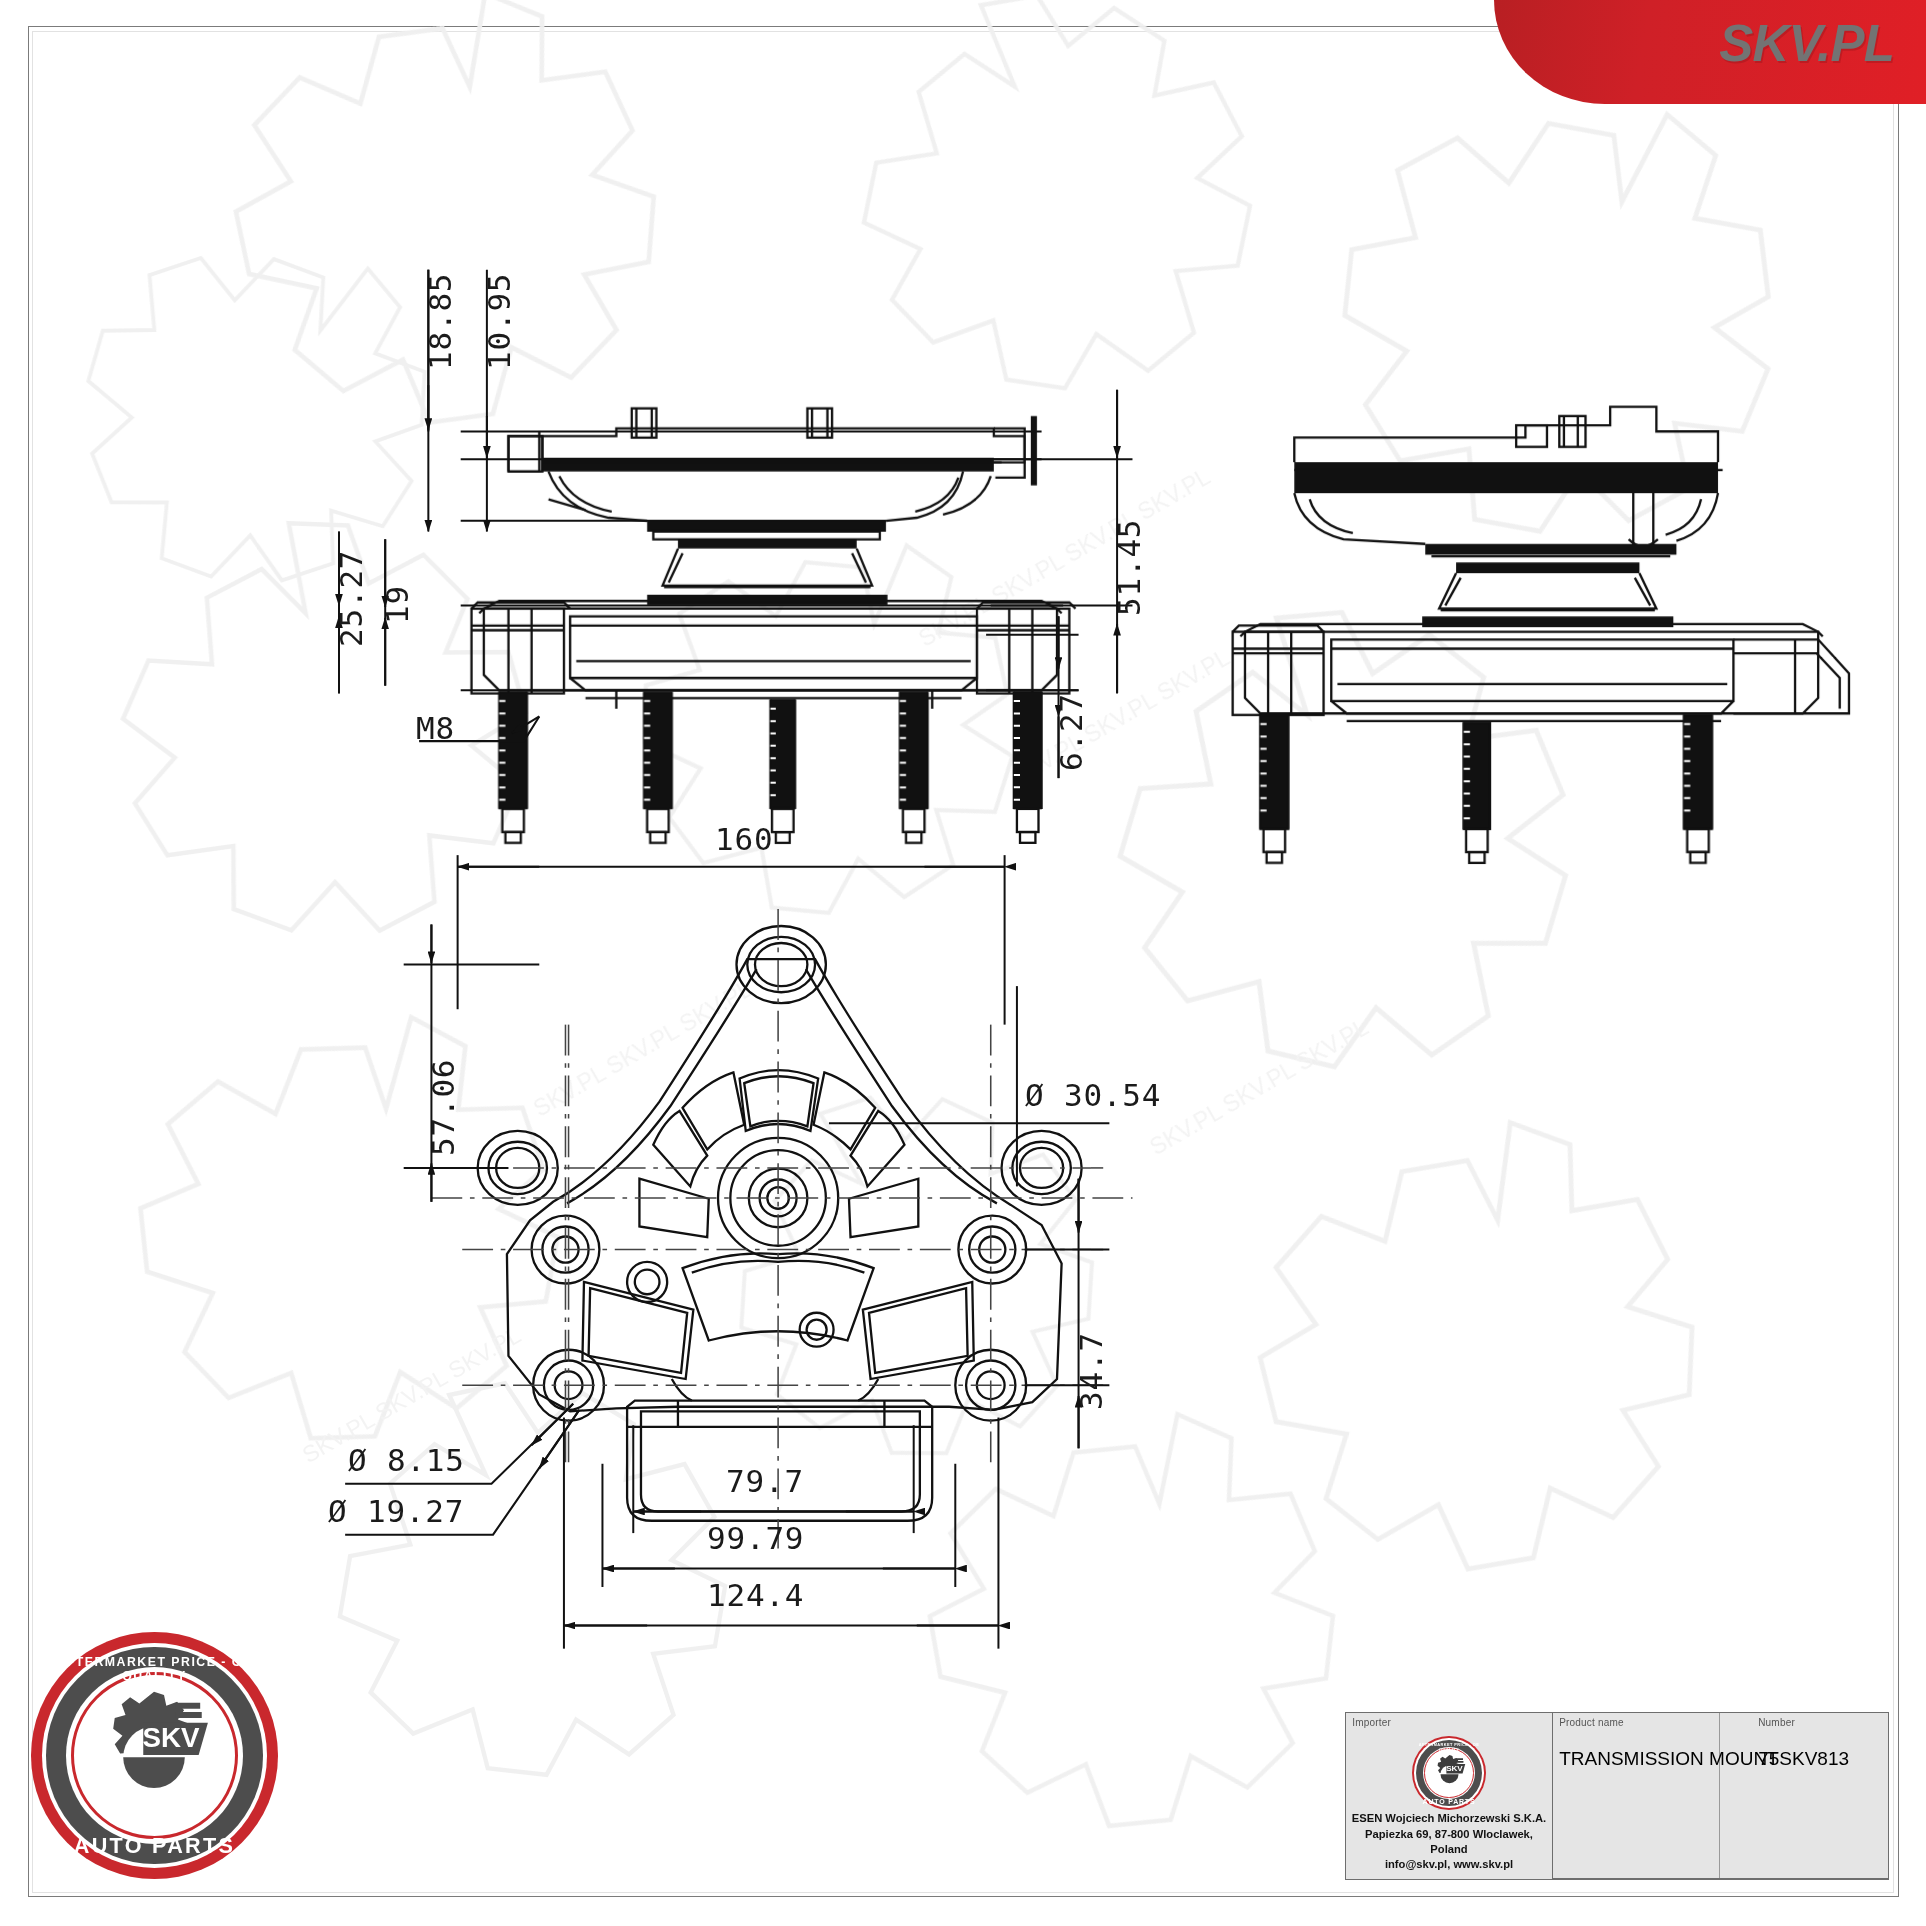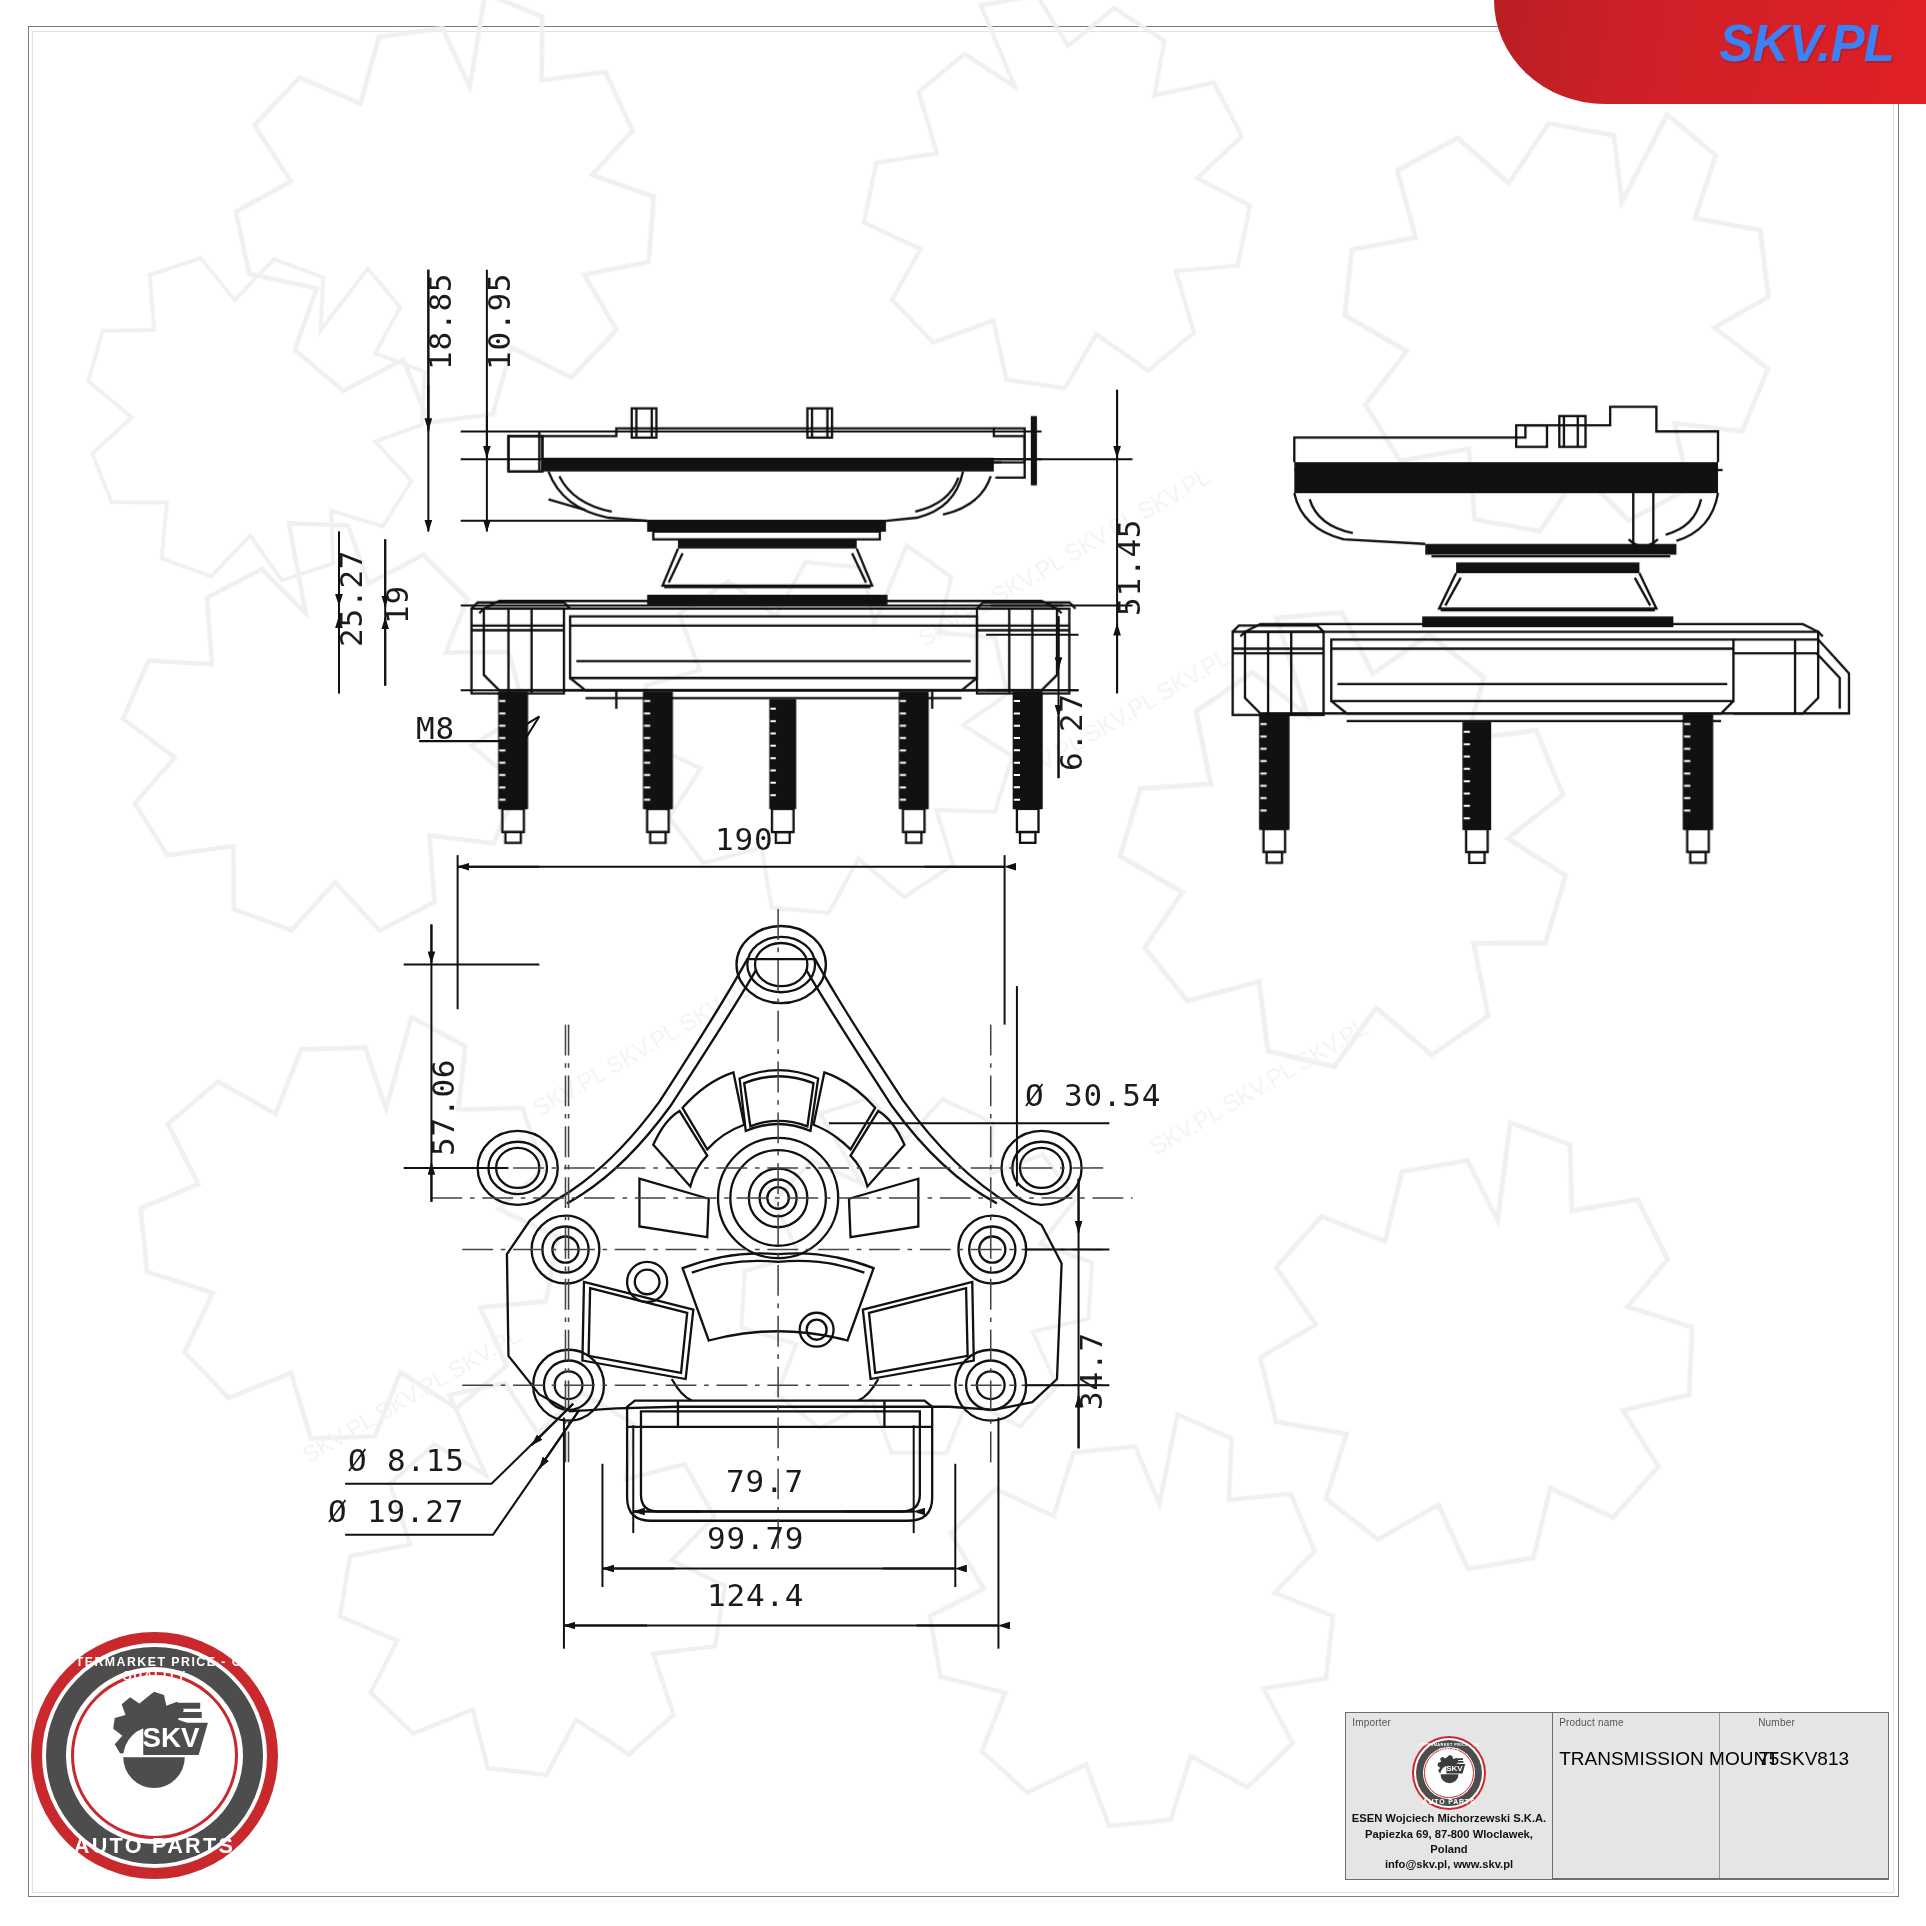--- a/index.html
+++ b/index.html
@@ -10,21 +10,21 @@
   #sheet-frame{position:absolute;left:28px;top:26px;width:1871px;height:1871px;
                border:1.5px solid #7b7b7b;box-sizing:border-box;}
   #sheet-frame-inner{position:absolute;left:32px;top:31px;width:1862px;height:1862px;
                border:0.8px solid #e2e2e2;box-sizing:border-box;}
 
   
   #skv-banner{position:absolute;top:0px;right:0px;width:432px;height:104px;overflow:hidden;}
   #skv-banner .shape{position:absolute;right:0;top:0;width:432px;height:104px;
       background:linear-gradient(100deg,#b81f23 0%,#cf2027 35%,#e01f26 100%);
       border-bottom-left-radius:131px 123px;}
-  #skv-banner .txt{position:absolute;right:32px;top:14px;color:#3b82f6;
+  #skv-banner .txt{position:absolute;right:32px;top:14px;color:#737373;
       font-size:51px;font-weight:bold;font-style:italic;letter-spacing:-0.8px;
       font-family:"Liberation Sans",sans-serif;
       text-shadow:1.5px 1.5px 0 rgba(140,20,25,.35);}
 
   
   #drawing{position:absolute;left:0;top:0;width:1926px;height:1926px;}
   #drawing svg{position:absolute;left:0;top:0;}
 
   
   .dim{position:absolute;font-family:"DejaVu Sans Mono",monospace;
@@ -478,21 +478,21 @@
 </div>
 
 <div class="dim vert" style="left:422px; top:370px;">18.85</div>
 <div class="dim vert" style="left:481px; top:370px;">10.95</div>
 <div class="dim vert" style="left:333px; top:647px;">25.27</div>
 <div class="dim vert" style="left:379px; top:624px;">19</div>
 <div class="dim vert" style="left:1111px;top:616px;">51.45</div>
 <div class="dim vert" style="left:1053px;top:771px;">6.27</div>
 <div class="dim" style="left:416px; top:710px;">M8</div>
 
-<div class="dim" style="left:715px; top:821px;">190</div>
+<div class="dim" style="left:715px; top:821px;">160</div>
 <div class="dim vert" style="left:425px; top:1156px;">57.06</div>
 <div class="dim" style="left:1025px;top:1077px;">Ø 30.54</div>
 <div class="dim vert" style="left:1073px;top:1410px;">34.7</div>
 <div class="dim" style="left:348px; top:1442px;">Ø 8.15</div>
 <div class="dim" style="left:328px; top:1493px;">Ø 19.27</div>
 <div class="dim" style="left:726px; top:1463px;">79.7</div>
 <div class="dim" style="left:707px; top:1520px;">99.79</div>
 <div class="dim" style="left:707px; top:1577px;">124.4</div>
 
 <div id="corner-seal">

